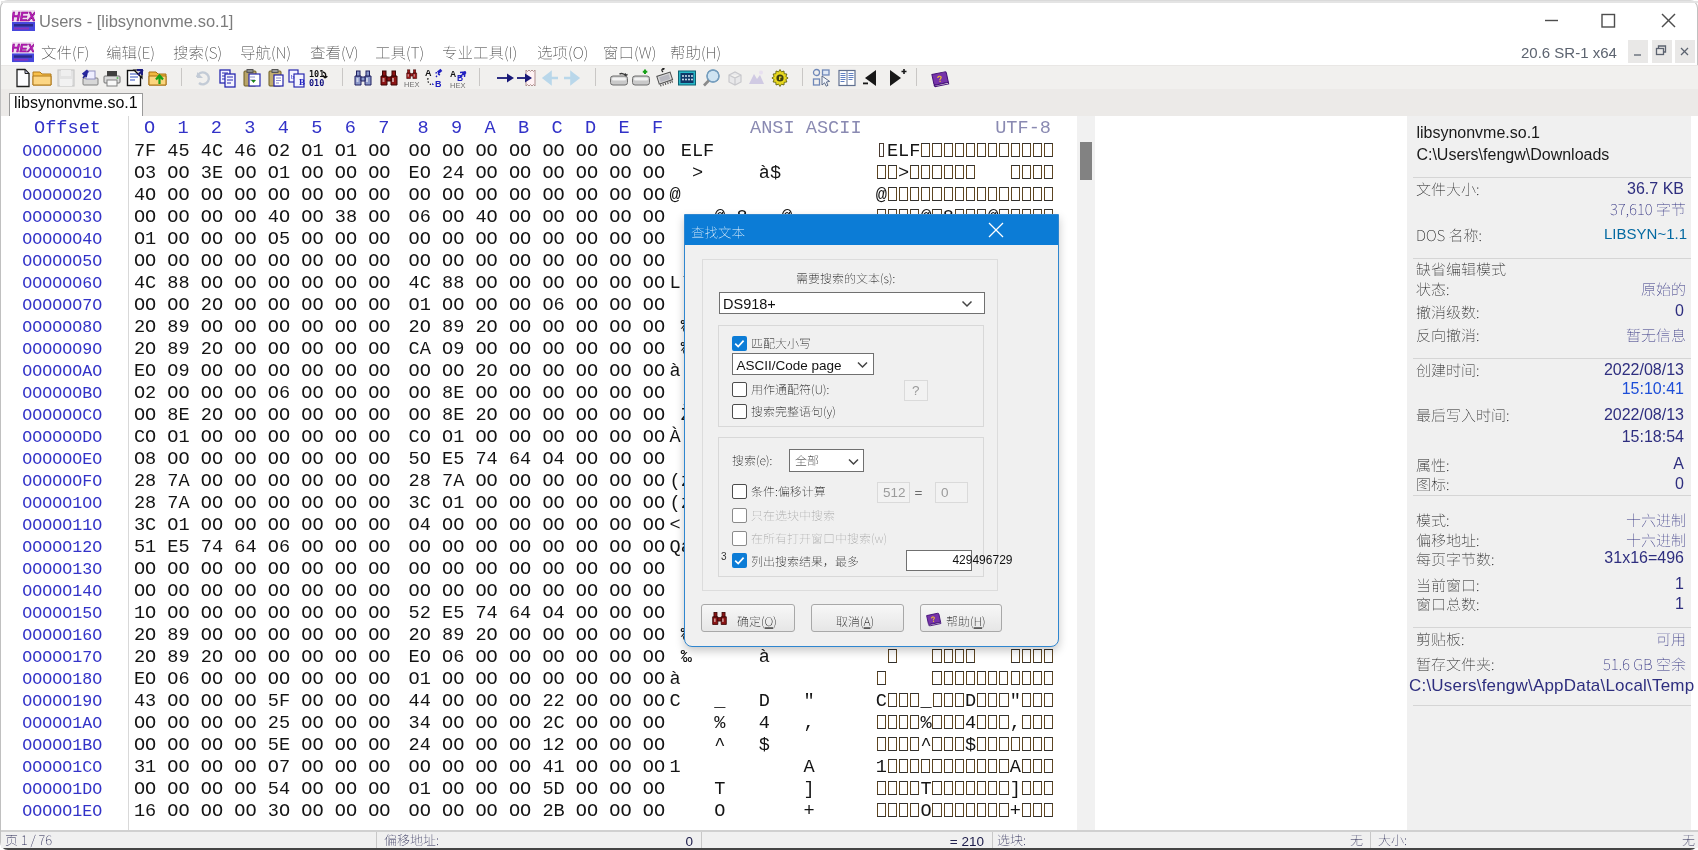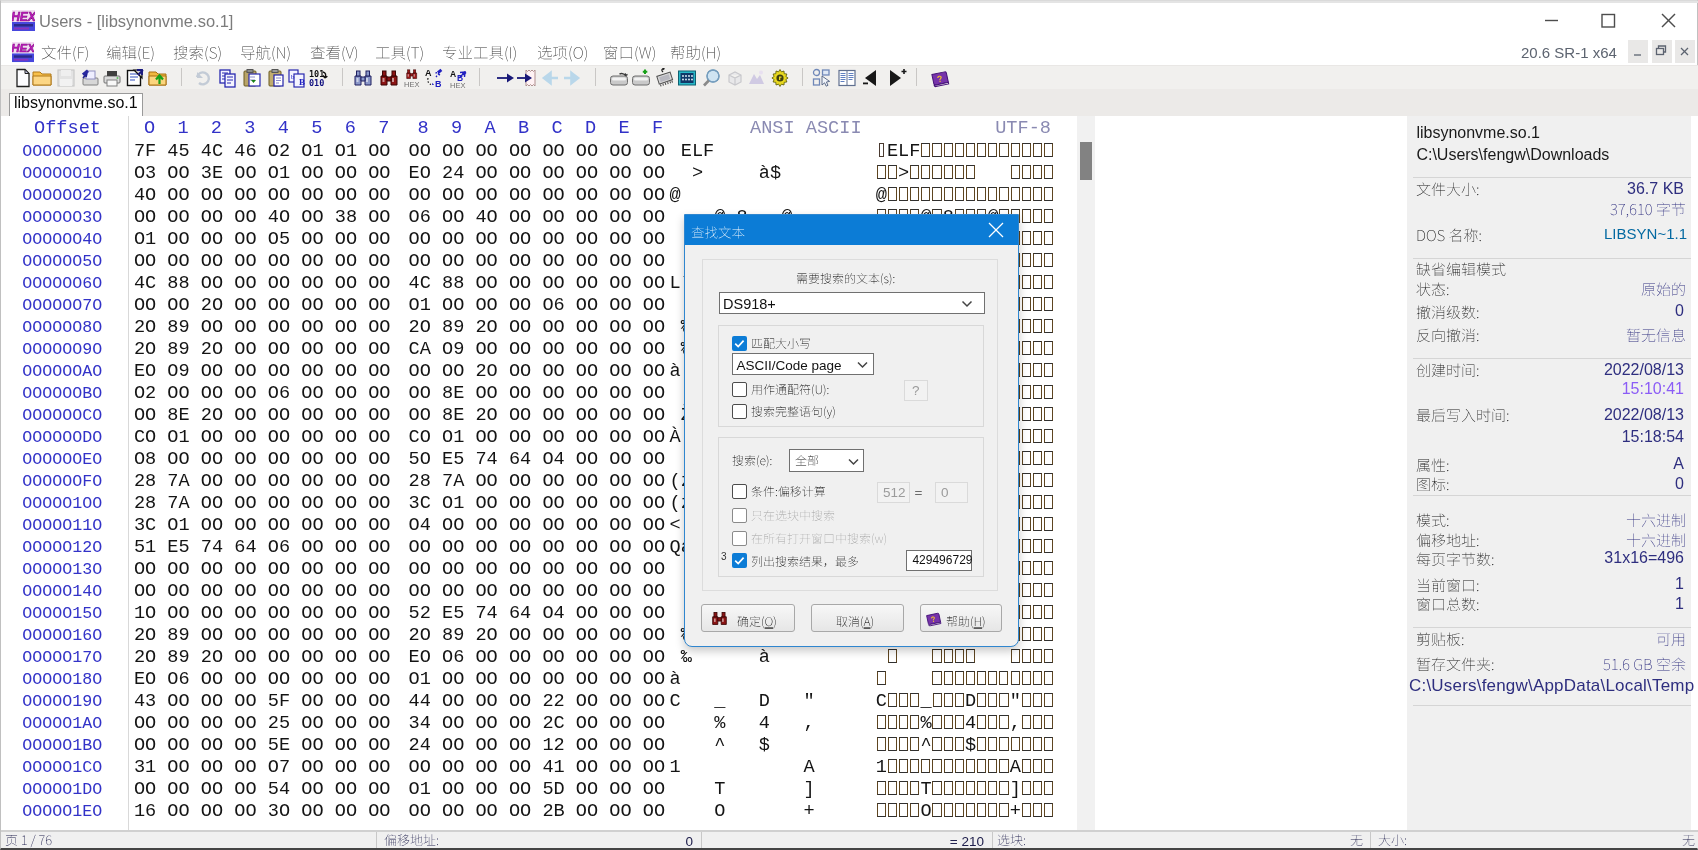--- a/index.html
+++ b/index.html
@@ -1,34 +1,34 @@
 <!DOCTYPE html>
 <html><head><meta charset="utf-8"><style>
 * { margin:0; padding:0; }
 html,body { width:1698px; height:850px; background:#fff; overflow:hidden; }
 #win { position:absolute; left:0; top:0; width:1698px; height:850px;
   background:#fff; font-family:"Liberation Sans", sans-serif;
   border-left:1.5px solid #c0c0c0; border-right:1.5px solid #c0c0c0; border-top:1px solid #dadada;
-  border-bottom:2.5px solid #454545; border-radius:0; box-sizing:border-box; }
+  border-bottom:2.5px solid #454545; border-radius:8px; box-sizing:border-box; }
 .t { position:absolute; white-space:pre; }
 .m { font-family:'Liberation Mono',monospace; font-size:18.6px; }
 .m2 { font-family:'Liberation Mono',monospace; font-size:16.67px; }
 .fld { position:absolute; background:#fff; box-sizing:border-box; }
 .ur { height:22px; white-space:pre; }
 .bx { display:inline-block; width:11.163px; height:22px; position:relative; vertical-align:top; }
 .bx:after { content:""; position:absolute; left:0.9px; right:1.2px; top:2.9px; bottom:5.1px;
   border-top:1.5px solid #303030; border-bottom:1.5px solid #303030;
   border-left:1.5px solid #5e4520; border-right:1.5px solid #5e4520; }
 .bn:after { content:""; position:absolute; left:3.1px; right:3.4px; top:2.9px; bottom:5.1px;
   border:1.4px solid #4a3a30; }
 .bn { display:inline-block; width:11.163px; height:22px; position:relative; vertical-align:top; }
 .sp { display:inline-block; width:11.163px; height:22px; vertical-align:top; }
 #dlg { position:absolute; left:683px; top:212.5px; width:332.5px; height:431px;
   background:#f0f0f0; border:1px solid #2f86cf; border-radius:0 0 8px 8px;
-  box-shadow:0 4px 10px rgba(0,0,0,0.22); z-index:50; }
+  box-shadow:0 4px 10px rgba(0,0,0,0.22); z-index:50;padding-left:40px; }
 #dlg svg, #dlg div { z-index:51; }
 </style></head><body>
 <div id="win">
 <div style="position:absolute;left:0;top:0;width:1698px;height:1.5px;background:#e4e4e4"></div>
 <div style="position:absolute;left:11px;top:8px;width:23px;height:23px"><svg width="23" height="23" viewBox="0 0 23 23">
         <rect x="0" y="1" width="23" height="12" fill="#f2dcf2"></rect>
         <text x="11.5" y="11.5" font-family="sans-serif" font-size="12" font-weight="bold" font-style="italic" fill="#c018c0" stroke="#7a0a7a" stroke-width="0.5" text-anchor="middle">HEX</text>
         <rect x="0" y="13" width="23" height="9" fill="#4747dd"></rect>
         <rect x="2" y="15" width="19" height="2.5" fill="#2a2a88"></rect>
         <rect x="2" y="18.5" width="15" height="2" fill="#8833bb"></rect>
@@ -527,21 +527,21 @@
 <svg style="position:absolute;left:1415.4px;top:324.7px;overflow:visible" width="63" height="20" viewBox="0 0 63 20">
       <path fill="#1a1a1a" transform="translate(0,15) scale(0.015000,-0.015000)" d="M204 510H796V480H204ZM192 741H222V479Q222 418 218 347Q213 276 200 202Q188 128 163 57Q138 -14 96 -75Q94 -71 90 -68Q85 -65 80 -62Q76 -59 72 -57Q113 3 137 72Q161 140 173 212Q185 283 188 351Q192 419 192 479ZM783 510H789L796 512L816 502Q780 382 718 289Q656 196 576 126Q495 57 404 10Q313 -38 219 -66Q217 -62 214 -57Q211 -52 208 -47Q204 -42 201 -39Q292 -14 382 32Q471 77 550 144Q629 211 690 300Q750 390 783 502ZM334 502Q402 290 548 154Q693 17 920 -35Q917 -38 914 -42Q910 -47 906 -52Q903 -57 901 -62Q749 -24 632 50Q516 125 434 236Q353 346 306 493ZM802 817 827 793Q771 779 697 767Q623 755 539 745Q455 735 368 728Q282 721 201 716Q201 720 200 724Q198 728 196 733Q194 738 192 741Q272 747 358 754Q444 762 527 772Q610 781 681 792Q752 804 802 817ZM1111 653H1880V623H1140V-71H1111ZM1867 653H1896V-10Q1896 -35 1888 -48Q1880 -60 1859 -65Q1837 -69 1792 -70Q1746 -70 1676 -70Q1675 -65 1673 -60Q1671 -54 1668 -48Q1666 -41 1663 -36Q1706 -37 1742 -38Q1779 -38 1804 -38Q1830 -37 1841 -37Q1857 -36 1862 -30Q1867 -25 1867 -11ZM1461 835 1493 826Q1474 779 1450 725Q1427 671 1405 632L1378 641Q1392 667 1408 702Q1423 736 1438 772Q1452 807 1461 835ZM1305 455H1334V62H1305ZM1322 455H1696V136H1322V166H1667V425H1322ZM2528 623 2552 636Q2574 600 2597 558Q2620 515 2631 486L2606 472Q2594 502 2572 545Q2550 588 2528 623ZM2329 476Q2329 480 2328 486Q2326 492 2324 498Q2322 504 2320 508Q2328 509 2336 517Q2345 525 2355 538Q2362 548 2378 572Q2394 597 2412 630Q2430 664 2442 698L2474 689Q2446 633 2416 582Q2385 532 2356 497V496Q2356 496 2352 494Q2348 493 2342 490Q2337 487 2333 484Q2329 480 2329 476ZM2329 476V503L2351 517L2591 547Q2592 541 2594 534Q2595 527 2596 523Q2511 510 2460 502Q2409 494 2382 490Q2356 485 2345 482Q2334 479 2329 476ZM2440 818 2466 823Q2478 792 2490 757Q2502 722 2508 699L2481 690Q2476 714 2464 750Q2452 787 2440 818ZM2045 275Q2095 291 2164 316Q2234 340 2308 367L2314 337Q2246 312 2179 288Q2112 264 2058 244ZM2057 617H2305V587H2057ZM2173 830H2203V-26Q2203 -44 2197 -52Q2191 -61 2180 -65Q2168 -69 2146 -70Q2124 -71 2089 -71Q2088 -66 2085 -57Q2082 -48 2078 -42Q2107 -43 2129 -42Q2151 -42 2158 -42Q2173 -42 2173 -27ZM2302 712H2660V682H2302ZM2346 428H2576V399H2376V-65H2346ZM2360 293H2576V264H2360ZM2360 154H2576V125H2360ZM2565 428H2594V-22Q2594 -38 2590 -46Q2585 -55 2573 -60Q2561 -64 2537 -64Q2513 -65 2476 -65Q2475 -60 2472 -52Q2469 -43 2465 -36Q2497 -37 2520 -37Q2543 -37 2551 -37Q2565 -36 2565 -23ZM2737 841 2768 837Q2757 753 2740 674Q2724 596 2702 528Q2681 459 2652 405Q2649 407 2644 410Q2639 412 2634 415Q2628 418 2623 419Q2653 471 2675 538Q2697 606 2712 684Q2727 761 2737 841ZM2712 647H2951V618H2706ZM2873 642 2905 639Q2889 475 2860 342Q2830 210 2776 107Q2723 4 2635 -73Q2633 -70 2628 -66Q2624 -63 2619 -59Q2614 -55 2610 -52Q2698 20 2750 122Q2803 223 2831 354Q2859 484 2873 642ZM2721 614Q2729 533 2744 442Q2758 350 2784 260Q2809 169 2851 90Q2893 11 2954 -45Q2951 -47 2946 -52Q2942 -56 2938 -60Q2934 -64 2931 -68Q2870 -9 2828 72Q2787 152 2761 242Q2735 333 2720 423Q2706 513 2698 591ZM3401 370H3861V340H3401ZM3397 198H3861V169H3397ZM3885 798 3913 782Q3885 735 3850 683Q3816 631 3785 593L3762 608Q3782 634 3805 667Q3828 700 3850 735Q3871 770 3885 798ZM3359 782 3384 794Q3407 765 3430 731Q3452 697 3470 664Q3487 632 3496 606L3470 591Q3461 617 3444 650Q3426 684 3404 718Q3382 753 3359 782ZM3384 539H3866V510H3414V-71H3384ZM3848 539H3877V-12Q3877 -31 3871 -42Q3865 -52 3848 -57Q3831 -61 3796 -62Q3760 -62 3702 -62Q3701 -56 3697 -47Q3693 -38 3689 -31Q3741 -32 3778 -32Q3815 -33 3827 -32Q3848 -31 3848 -12ZM3620 831H3649V526H3620ZM3096 798 3115 817Q3146 802 3178 782Q3210 761 3238 740Q3266 719 3283 701L3266 677Q3248 696 3220 718Q3192 739 3160 760Q3127 782 3096 798ZM3048 529 3066 550Q3097 535 3130 515Q3163 495 3192 474Q3222 454 3240 437L3223 413Q3204 430 3174 451Q3145 472 3112 492Q3079 513 3048 529ZM3082 -35Q3107 5 3136 60Q3166 116 3196 177Q3226 238 3250 294L3274 276Q3250 223 3222 163Q3193 103 3163 46Q3133 -10 3107 -55ZM4115 415Q4100 415 4088 426Q4075 437 4075 458Q4075 480 4088 492Q4100 503 4115 503Q4131 503 4144 492Q4156 480 4156 458Q4156 437 4144 426Q4131 415 4115 415ZM4115 -13Q4100 -13 4088 -2Q4075 10 4075 30Q4075 52 4088 64Q4100 75 4115 75Q4131 75 4144 64Q4156 52 4156 30Q4156 10 4144 -2Q4131 -13 4115 -13Z"></path>
     </svg>
 <svg style="position:absolute;left:1625.0px;top:324.7px;overflow:visible" width="60" height="20" viewBox="0 0 60 20">
       <path fill="#2e2e7f" transform="translate(0,15) scale(0.015000,-0.015000)" d="M574 601H945V572H574ZM780 587H811V314H780ZM188 289H816V-67H786V260H218V-71H188ZM206 145H798V116H206ZM206 -2H802V-31H206ZM874 811 904 789Q864 776 809 766Q754 756 694 748Q635 741 579 737Q578 742 575 749Q572 756 569 762Q623 766 681 773Q739 780 790 790Q842 800 874 811ZM569 762H598V609Q598 566 592 514Q586 463 570 412Q554 360 522 318Q519 321 514 324Q510 327 506 330Q501 333 497 334Q529 376 544 424Q559 471 564 520Q569 568 569 609ZM57 756H512V727H57ZM304 667H335V309H304ZM95 550Q94 554 92 560Q90 566 88 572Q86 579 84 583Q95 585 107 596Q119 608 132 626Q141 639 163 672Q185 704 210 748Q236 792 255 837L284 823Q260 776 234 730Q207 685 180 644Q152 604 124 572V571Q124 571 117 568Q110 565 102 560Q95 555 95 550ZM95 550V579L125 592H512V563H172Q139 563 120 559Q102 555 95 550ZM61 425Q116 431 189 440Q262 448 346 458Q429 467 515 477L516 448Q433 438 351 428Q269 419 196 410Q123 401 66 394ZM1059 453H1942V424H1059ZM1123 759H1882V729H1123ZM1519 434H1548V24Q1548 -2 1562 -10Q1576 -19 1621 -19Q1632 -19 1662 -19Q1693 -19 1730 -19Q1768 -19 1800 -19Q1833 -19 1848 -19Q1877 -19 1892 -6Q1906 6 1912 43Q1917 80 1919 152Q1924 149 1929 146Q1934 143 1940 141Q1945 139 1949 138Q1946 64 1938 23Q1930 -18 1910 -34Q1889 -49 1848 -49Q1842 -49 1819 -49Q1796 -49 1766 -49Q1735 -49 1704 -49Q1673 -49 1650 -49Q1628 -49 1623 -49Q1583 -49 1560 -43Q1537 -37 1528 -21Q1519 -5 1519 25ZM1473 750H1501Q1499 681 1494 604Q1489 528 1476 450Q1462 371 1434 294Q1407 218 1360 150Q1314 81 1243 24Q1172 -33 1071 -72Q1067 -67 1061 -60Q1055 -54 1050 -50Q1151 -12 1221 43Q1291 98 1337 166Q1383 233 1410 308Q1436 382 1449 459Q1462 536 1466 610Q1471 684 1473 750ZM2381 519H2850V489H2381ZM2381 381H2850V352H2381ZM2384 5H2844V-24H2384ZM2307 656H2934V626H2307ZM2370 238H2858V-69H2828V209H2399V-72H2370ZM2543 817 2572 828Q2594 798 2614 762Q2635 727 2645 701L2615 687Q2605 713 2584 750Q2564 786 2543 817ZM2277 827 2305 820Q2276 736 2238 656Q2200 577 2156 507Q2111 437 2063 381Q2061 384 2057 388Q2053 393 2048 398Q2044 402 2040 405Q2088 457 2132 525Q2176 593 2213 670Q2250 747 2277 827ZM2180 583 2207 611 2209 610V-73H2180ZM3235 562V447H3766V562ZM3235 418V302H3766V418ZM3235 704V591H3766V704ZM3206 733H3795V273H3206ZM3492 840 3521 828Q3507 799 3491 768Q3475 738 3461 716L3437 725Q3451 749 3467 782Q3483 816 3492 840ZM3272 197H3301V10Q3301 -9 3316 -16Q3332 -22 3384 -22Q3394 -22 3420 -22Q3447 -22 3482 -22Q3516 -22 3551 -22Q3586 -22 3614 -22Q3643 -22 3657 -22Q3687 -22 3701 -14Q3715 -5 3720 22Q3726 48 3728 102Q3733 99 3738 96Q3743 93 3748 92Q3754 90 3759 89Q3756 32 3748 2Q3739 -29 3718 -40Q3698 -52 3658 -52Q3652 -52 3624 -52Q3597 -52 3560 -52Q3523 -52 3486 -52Q3448 -52 3421 -52Q3394 -52 3388 -52Q3343 -52 3318 -48Q3292 -43 3282 -30Q3272 -16 3272 10ZM3424 243 3447 258Q3475 235 3504 207Q3533 179 3558 152Q3582 124 3597 102L3573 84Q3558 107 3534 135Q3509 163 3480 192Q3452 220 3424 243ZM3783 186 3810 198Q3835 170 3858 136Q3882 102 3901 70Q3920 37 3930 11L3903 -2Q3893 24 3874 57Q3855 90 3832 124Q3808 158 3783 186ZM3170 184 3193 174Q3180 145 3163 109Q3146 73 3126 38Q3107 3 3086 -25L3061 -13Q3083 14 3103 50Q3123 85 3140 121Q3158 157 3170 184Z"></path>
     </svg>
 <svg style="position:absolute;left:1415.4px;top:360.2px;overflow:visible" width="63" height="20" viewBox="0 0 63 20">
       <path fill="#1a1a1a" transform="translate(0,15) scale(0.015000,-0.015000)" d="M868 818H898V-11Q898 -35 889 -46Q880 -56 863 -61Q845 -65 808 -66Q770 -66 701 -65Q699 -60 696 -52Q692 -44 687 -37Q726 -38 758 -38Q789 -38 811 -38Q833 -37 842 -37Q856 -36 862 -30Q868 -25 868 -12ZM669 712H698V169H669ZM163 462H468V432H163ZM151 462H181V14Q181 -11 193 -20Q205 -28 247 -28Q258 -28 287 -28Q316 -28 352 -28Q387 -28 418 -28Q448 -28 462 -28Q488 -28 500 -17Q513 -6 518 28Q523 61 525 127Q531 122 540 118Q548 115 555 113Q552 46 544 8Q537 -29 518 -44Q500 -58 462 -58Q456 -58 434 -58Q413 -58 384 -58Q355 -58 326 -58Q297 -58 276 -58Q255 -58 250 -58Q212 -58 190 -52Q169 -47 160 -32Q151 -16 151 14ZM458 462H487Q487 462 487 455Q487 448 486 443Q481 353 475 299Q469 245 461 217Q453 189 442 178Q433 169 422 166Q412 162 395 161Q382 161 356 162Q331 162 304 164Q303 171 301 178Q299 186 295 193Q327 190 354 189Q380 188 390 188Q401 188 408 190Q414 191 419 197Q427 206 434 233Q441 260 447 314Q453 367 458 455ZM308 768 330 781Q377 736 426 684Q475 631 518 581Q560 531 587 493L565 475Q538 513 496 564Q453 614 404 668Q355 722 308 768ZM329 825 359 818Q313 716 236 615Q159 514 62 437Q59 440 54 442Q50 445 46 448Q42 451 38 453Q104 503 160 565Q216 627 260 694Q303 760 329 825ZM1325 603H1943V573H1325ZM1381 331H1894V302H1381ZM1336 193H1937V164H1336ZM1605 831H1634V33H1605ZM1400 734H1860V437H1391V467H1830V705H1400ZM1071 761H1301V731H1071ZM1133 474H1297V445H1119ZM1288 474H1295L1302 475L1320 469Q1293 267 1228 134Q1163 1 1073 -70Q1071 -67 1066 -63Q1062 -59 1058 -54Q1053 -50 1049 -48Q1139 20 1202 148Q1265 277 1288 466ZM1125 339Q1156 229 1207 160Q1258 91 1328 54Q1397 16 1484 2Q1571 -12 1673 -12Q1680 -12 1708 -12Q1735 -12 1772 -12Q1810 -12 1848 -12Q1886 -12 1915 -12Q1944 -12 1954 -12Q1951 -15 1948 -20Q1945 -26 1942 -32Q1940 -37 1939 -41H1888H1673Q1564 -41 1474 -26Q1383 -11 1311 28Q1239 68 1186 140Q1133 212 1099 327ZM1103 426Q1102 430 1099 436Q1096 441 1094 447Q1091 453 1088 456Q1100 458 1115 473Q1130 488 1144 510Q1155 524 1180 562Q1205 601 1234 652Q1262 703 1284 755V759L1298 768L1322 754Q1276 665 1227 584Q1178 504 1131 447V446Q1131 446 1127 444Q1123 443 1117 440Q1111 437 1107 434Q1103 430 1103 426ZM2113 741H2378V116H2113V145H2349V712H2113ZM2113 449H2370V420H2113ZM2097 741H2127V35H2097ZM2431 615H2953V585H2431ZM2782 826H2812V-4Q2812 -32 2802 -44Q2791 -55 2771 -60Q2751 -64 2706 -64Q2662 -65 2586 -65Q2584 -59 2580 -50Q2577 -40 2573 -33Q2617 -34 2654 -34Q2691 -35 2717 -34Q2743 -34 2754 -33Q2769 -32 2776 -26Q2782 -21 2782 -5ZM2489 477 2514 489Q2544 448 2575 400Q2606 353 2634 309Q2661 265 2678 233L2652 218Q2635 250 2608 295Q2581 340 2550 388Q2519 436 2489 477ZM3111 621H3140V-72H3111ZM3126 797 3148 811Q3172 791 3196 767Q3220 743 3241 720Q3262 696 3274 677L3250 660Q3238 679 3218 703Q3198 727 3174 752Q3150 777 3126 797ZM3364 768H3876V738H3364ZM3858 768H3887V-17Q3887 -38 3881 -48Q3875 -58 3861 -63Q3846 -67 3817 -68Q3788 -68 3743 -68Q3741 -63 3738 -53Q3734 -43 3730 -36Q3769 -37 3800 -37Q3830 -37 3840 -37Q3851 -36 3854 -32Q3858 -28 3858 -18ZM3354 309V135H3641V309ZM3354 510V338H3641V510ZM3325 539H3671V106H3325ZM4115 415Q4100 415 4088 426Q4075 437 4075 458Q4075 480 4088 492Q4100 503 4115 503Q4131 503 4144 492Q4156 480 4156 458Q4156 437 4144 426Q4131 415 4115 415ZM4115 -13Q4100 -13 4088 -2Q4075 10 4075 30Q4075 52 4088 64Q4100 75 4115 75Q4131 75 4144 64Q4156 52 4156 30Q4156 10 4144 -2Q4131 -13 4115 -13Z"></path>
     </svg>
 <div class="t" style="right:13px;top:359.6px;font-size:16px;color:#2e2e7f">2022/08/13</div>
-<div class="t" style="right:13px;top:378.6px;font-size:16px;color:#8b5cf6">15:10:41</div>
+<div class="t" style="right:13px;top:378.6px;font-size:16px;color:#1d4ed8">15:10:41</div>
 <svg style="position:absolute;left:1415.4px;top:405.2px;overflow:visible" width="93" height="20" viewBox="0 0 93 20">
       <path fill="#1a1a1a" transform="translate(0,15) scale(0.015000,-0.015000)" d="M215 642V542H794V642ZM215 769V671H794V769ZM185 799H823V513H185ZM55 437H942V408H55ZM495 320H879V290H495ZM172 313H437V283H172ZM172 183H437V154H172ZM576 301Q622 174 720 83Q818 -8 953 -45Q948 -49 942 -56Q937 -63 933 -69Q798 -28 698 66Q599 160 551 292ZM868 320H874L881 322L899 312Q865 212 800 136Q736 61 656 10Q575 -40 492 -67Q490 -62 485 -54Q480 -47 475 -43Q554 -19 633 30Q712 78 774 150Q837 221 868 313ZM51 23Q109 29 184 38Q258 48 342 60Q426 71 511 82V56Q429 45 348 33Q266 21 192 10Q117 0 57 -8ZM420 428H449V-70H420ZM159 428H188V23H159ZM1178 551H1941V522H1178ZM1325 15H1850V-15H1325ZM1835 817 1864 793Q1801 779 1719 766Q1637 753 1544 742Q1452 732 1357 724Q1262 715 1172 709Q1171 715 1168 722Q1166 729 1163 734Q1252 740 1346 749Q1441 758 1532 768Q1623 779 1702 792Q1780 804 1835 817ZM1307 346H1861V-72H1831V317H1336V-72H1307ZM1163 734H1192V492Q1192 431 1188 359Q1184 287 1172 212Q1159 137 1134 64Q1109 -9 1068 -72Q1066 -68 1062 -64Q1057 -60 1052 -56Q1048 -53 1044 -51Q1084 10 1108 80Q1132 149 1144 222Q1155 294 1159 363Q1163 432 1163 492ZM2091 768H2910V604H2880V739H2121V604H2091ZM2297 572H2796V543H2297ZM2254 373H2788V343H2254ZM2096 196H2674V167H2096ZM2774 373H2805Q2805 373 2804 370Q2804 366 2804 361Q2804 356 2803 353Q2790 226 2777 147Q2764 68 2750 26Q2736 -15 2717 -33Q2704 -45 2690 -49Q2675 -53 2652 -53Q2630 -54 2586 -52Q2542 -51 2492 -47Q2491 -40 2489 -32Q2487 -24 2482 -17Q2537 -22 2583 -24Q2629 -25 2647 -25Q2665 -25 2675 -24Q2685 -22 2692 -16Q2709 -1 2723 41Q2737 83 2750 162Q2762 240 2774 367ZM2317 712 2347 708Q2335 651 2319 583Q2303 515 2288 452Q2272 388 2259 343H2227Q2241 390 2258 454Q2274 519 2290 588Q2305 656 2317 712ZM3319 769 3337 794Q3406 746 3454 688Q3503 631 3538 568Q3574 504 3604 438Q3634 372 3665 306Q3696 241 3734 180Q3772 120 3824 67Q3876 14 3950 -28Q3947 -32 3944 -38Q3940 -43 3938 -48Q3935 -54 3934 -59Q3859 -17 3806 37Q3752 91 3713 153Q3674 215 3642 281Q3610 347 3580 414Q3550 481 3514 544Q3479 608 3432 666Q3385 723 3319 769ZM3484 604 3516 598Q3480 438 3422 313Q3365 188 3280 94Q3196 0 3078 -68Q3075 -65 3070 -61Q3065 -57 3060 -52Q3055 -48 3050 -45Q3229 50 3331 212Q3433 374 3484 604ZM4113 741H4378V116H4113V145H4349V712H4113ZM4113 449H4370V420H4113ZM4097 741H4127V35H4097ZM4431 615H4953V585H4431ZM4782 826H4812V-4Q4812 -32 4802 -44Q4791 -55 4771 -60Q4751 -64 4706 -64Q4662 -65 4586 -65Q4584 -59 4580 -50Q4577 -40 4573 -33Q4617 -34 4654 -34Q4691 -35 4717 -34Q4743 -34 4754 -33Q4769 -32 4776 -26Q4782 -21 4782 -5ZM4489 477 4514 489Q4544 448 4575 400Q4606 353 4634 309Q4661 265 4678 233L4652 218Q4635 250 4608 295Q4581 340 4550 388Q4519 436 4489 477ZM5111 621H5140V-72H5111ZM5126 797 5148 811Q5172 791 5196 767Q5220 743 5241 720Q5262 696 5274 677L5250 660Q5238 679 5218 703Q5198 727 5174 752Q5150 777 5126 797ZM5364 768H5876V738H5364ZM5858 768H5887V-17Q5887 -38 5881 -48Q5875 -58 5861 -63Q5846 -67 5817 -68Q5788 -68 5743 -68Q5741 -63 5738 -53Q5734 -43 5730 -36Q5769 -37 5800 -37Q5830 -37 5840 -37Q5851 -36 5854 -32Q5858 -28 5858 -18ZM5354 309V135H5641V309ZM5354 510V338H5641V510ZM5325 539H5671V106H5325ZM6115 415Q6100 415 6088 426Q6075 437 6075 458Q6075 480 6088 492Q6100 503 6115 503Q6131 503 6144 492Q6156 480 6156 458Q6156 437 6144 426Q6131 415 6115 415ZM6115 -13Q6100 -13 6088 -2Q6075 10 6075 30Q6075 52 6088 64Q6100 75 6115 75Q6131 75 6144 64Q6156 52 6156 30Q6156 10 6144 -2Q6131 -13 6115 -13Z"></path>
     </svg>
 <div class="t" style="right:13px;top:404.6px;font-size:16px;color:#2e2e7f">2022/08/13</div>
 <div class="t" style="right:13px;top:427.1px;font-size:16px;color:#2e2e7f">15:18:54</div>
 <svg style="position:absolute;left:1415.4px;top:454.7px;overflow:visible" width="33" height="20" viewBox="0 0 33 20">
       <path fill="#1a1a1a" transform="translate(0,15) scale(0.015000,-0.015000)" d="M152 784H182V494Q182 432 178 360Q174 289 162 214Q151 140 128 69Q105 -2 66 -63Q63 -60 58 -57Q54 -54 50 -51Q45 -48 41 -47Q79 13 101 82Q123 152 134 224Q145 295 148 364Q152 434 152 494ZM167 784H870V603H167V632H841V755H167ZM546 523H575V55H546ZM312 405V310H816V405ZM282 434H845V280H282ZM241 202H876V173H271V-72H241ZM858 202H887V-27Q887 -43 882 -51Q877 -59 863 -64Q848 -68 816 -68Q785 -69 731 -69Q730 -64 726 -56Q723 -49 720 -42Q766 -43 798 -44Q830 -44 841 -43Q852 -42 855 -38Q858 -35 858 -27ZM329 65Q406 67 517 71Q628 75 746 80L745 52Q630 47 520 42Q411 37 331 34ZM795 561 819 536Q768 528 702 521Q636 514 562 510Q487 505 412 502Q336 499 265 498Q264 504 262 512Q259 519 256 524Q325 525 400 528Q476 531 550 536Q623 541 686 548Q750 554 795 561ZM665 136 686 148Q708 126 732 101Q756 76 778 52Q799 28 813 10L791 -6Q777 13 756 38Q735 62 711 88Q687 114 665 136ZM1195 831H1225V-68H1195ZM1095 643 1123 638Q1120 600 1113 554Q1106 507 1095 462Q1084 416 1069 381L1040 390Q1055 423 1066 467Q1077 511 1084 558Q1092 604 1095 643ZM1263 663 1287 674Q1312 632 1334 582Q1356 533 1365 501L1339 485Q1333 508 1321 538Q1309 569 1294 602Q1279 635 1263 663ZM1482 784 1512 778Q1496 707 1474 639Q1452 571 1426 512Q1400 452 1370 405Q1367 407 1362 410Q1357 413 1352 416Q1346 418 1342 420Q1374 466 1400 524Q1427 583 1448 650Q1468 716 1482 784ZM1448 609H1917V579H1436ZM1635 829H1666V-17H1635ZM1404 327H1894V298H1404ZM1329 -2H1934V-31H1329ZM2115 415Q2100 415 2088 426Q2075 437 2075 458Q2075 480 2088 492Q2100 503 2115 503Q2131 503 2144 492Q2156 480 2156 458Q2156 437 2144 426Q2131 415 2115 415ZM2115 -13Q2100 -13 2088 -2Q2075 10 2075 30Q2075 52 2088 64Q2100 75 2115 75Q2131 75 2144 64Q2156 52 2156 30Q2156 10 2144 -2Q2131 -13 2115 -13Z"></path>
     </svg>
 <div class="t" style="right:13px;top:454.1px;font-size:16px;color:#2e2e7f">A</div>
 <svg style="position:absolute;left:1415.4px;top:474.2px;overflow:visible" width="33" height="20" viewBox="0 0 33 20">

